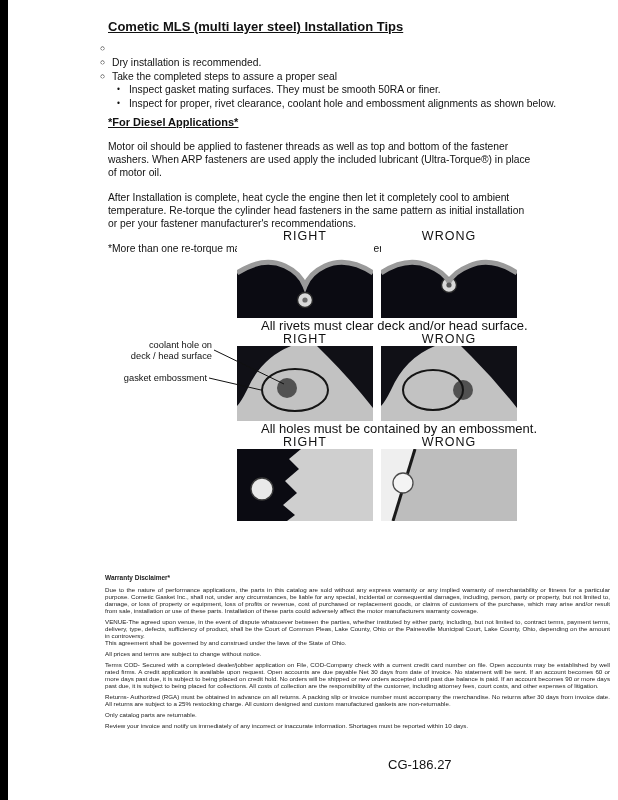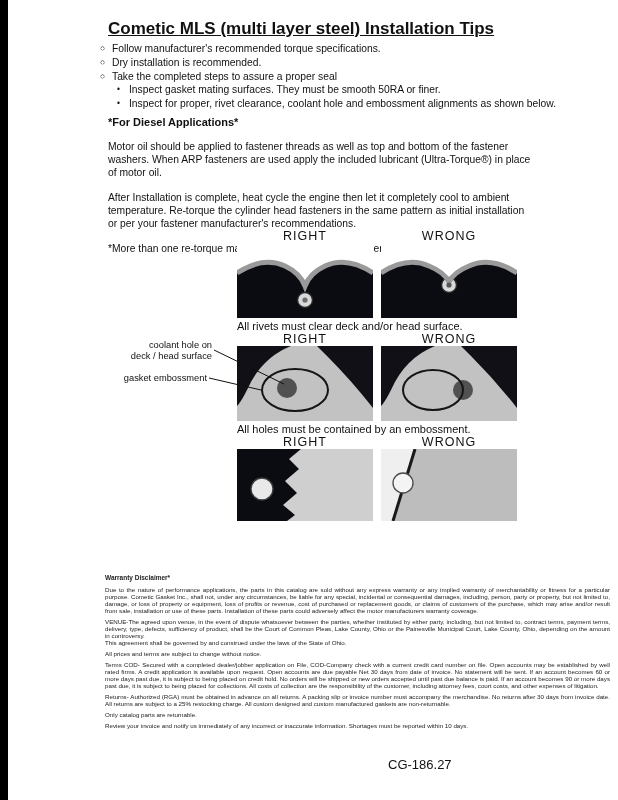--- a/index.html
+++ b/index.html
@@ -8,38 +8,38 @@
     position: relative;
     background: #ffffff;
     font-family: "Liberation Sans", sans-serif;
     color: #111;
     overflow: hidden;
   }
   .left-bar { position: absolute; left: 0; top: 0; width: 8px; height: 800px; background: #000; }
 
   .title {
     position: absolute; left: 108px; top: 19px; margin: 0;
-    font-size: 17px; font-weight: bold; text-decoration: underline;
+    font-size: 13px; font-weight: bold; text-decoration: underline;
   }
 
   .tips { position: absolute; left: 100px; top: 42px; margin: 0; padding: 0; list-style: none; font-size: 10.3px; width: 470px; }
   .tip { display: flex; gap: 5px; line-height: 13.8px; align-items: flex-start; }
   .tip .marker { font-size: 8.5px; line-height: 13.8px; width: 7px; flex: none; }
   .tip.sub { margin-left: 17px; }
 
   .diesel { position: absolute; left: 108px; top: 116px; width: 424px; font-size: 10.3px; }
-  .diesel h2 { font-size: 11px; margin: 0 0 12px 0; }
+  .diesel h2 { font-size: 11px; margin: 0 0 12px 0; text-decoration: underline; }
   .diesel p { margin: 0 0 12px 0; line-height: 13px; }
 
   .diagrams { position: absolute; left: 0; top: 228px; width: 618px; height: 320px; }
   .dg-abs { position: absolute; }
   .dg-header { font-size: 12.5px; width: 136px; text-align: center; letter-spacing: 1px; }
   .dg-img { width: 136px; height: 75px; }
   .dg-img svg { display: block; }
-  .dg-caption { font-size: 11px; line-height: 12.5px; }
+  .dg-caption { font-size: 13px; line-height: 12.5px; margin-left: 24px; }
   .dg-label { font-size: 9.3px; line-height: 10.6px; }
   .lbl-right { text-align: right; }
   .pre { white-space: pre-line; }
   .overlay { position: absolute; left: 0; top: 0; pointer-events: none; }
 
   .disclaimer { position: absolute; left: 105px; top: 574px; width: 505px; font-size: 6.2px; line-height: 7px; color: #222; }
   .disclaimer .dhead { font-weight: bold; font-size: 6.5px; margin: 0 0 5px 0; }
   .disclaimer p { margin: 0 0 4px 0; text-align: justify; }
   .disclaimer p.nj { text-align: left; }
 
@@ -48,21 +48,20 @@
 </head>
 <body>
 
 <div class="left-bar"></div>
 
 <h1 class="title">Cometic MLS (multi layer steel) Installation Tips</h1>
 
 <ul class="tips">
   <li class="tip">
     <span class="marker">○</span>
-    <span>Follow manufacturer's recommended torque specifications.</span>
   </li>
   <li class="tip">
     <span class="marker">○</span>
     <span>Dry installation is recommended.</span>
   </li>
   <li class="tip">
     <span class="marker">○</span>
     <span>Take the completed steps to assure a proper seal</span>
   </li>
   <li class="tip sub">

